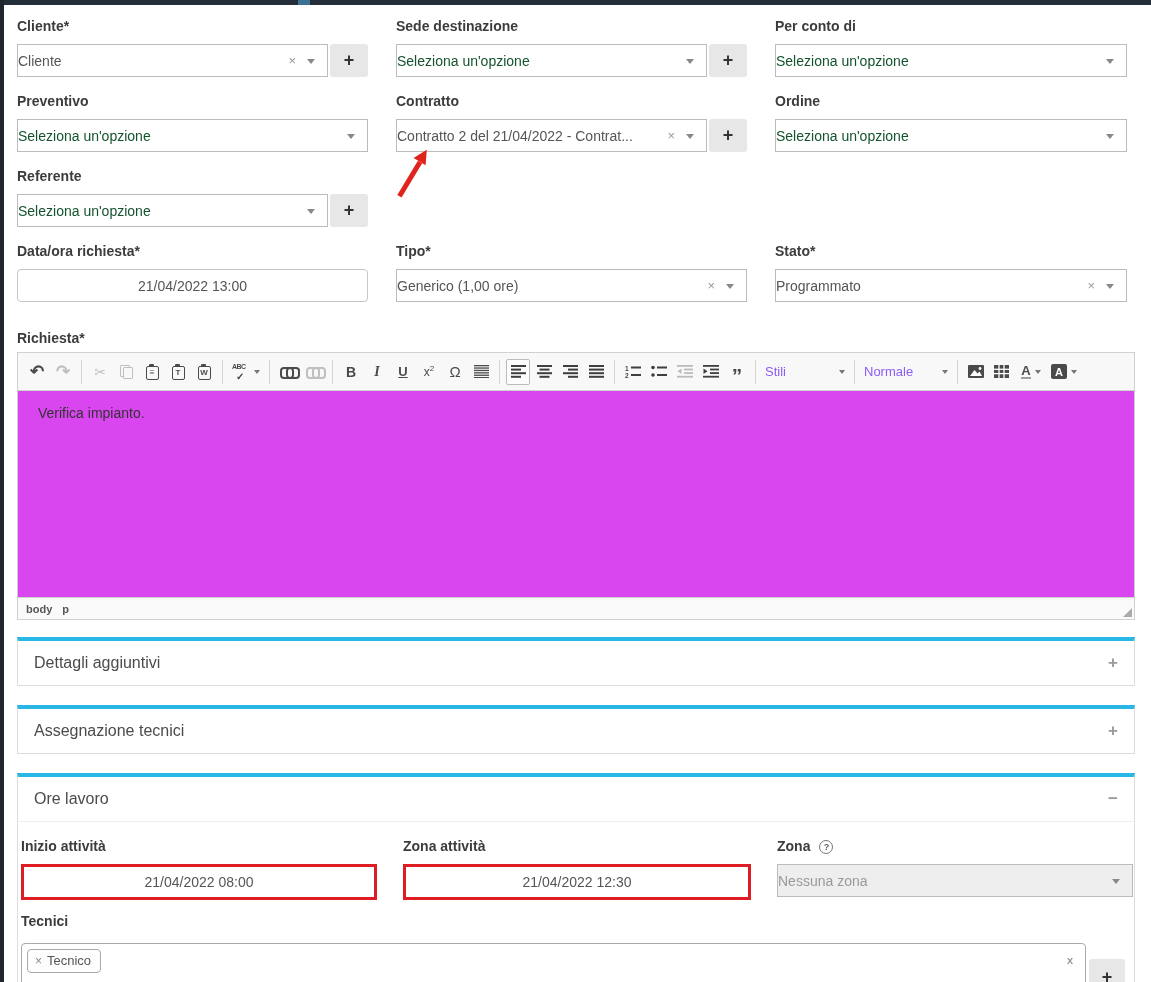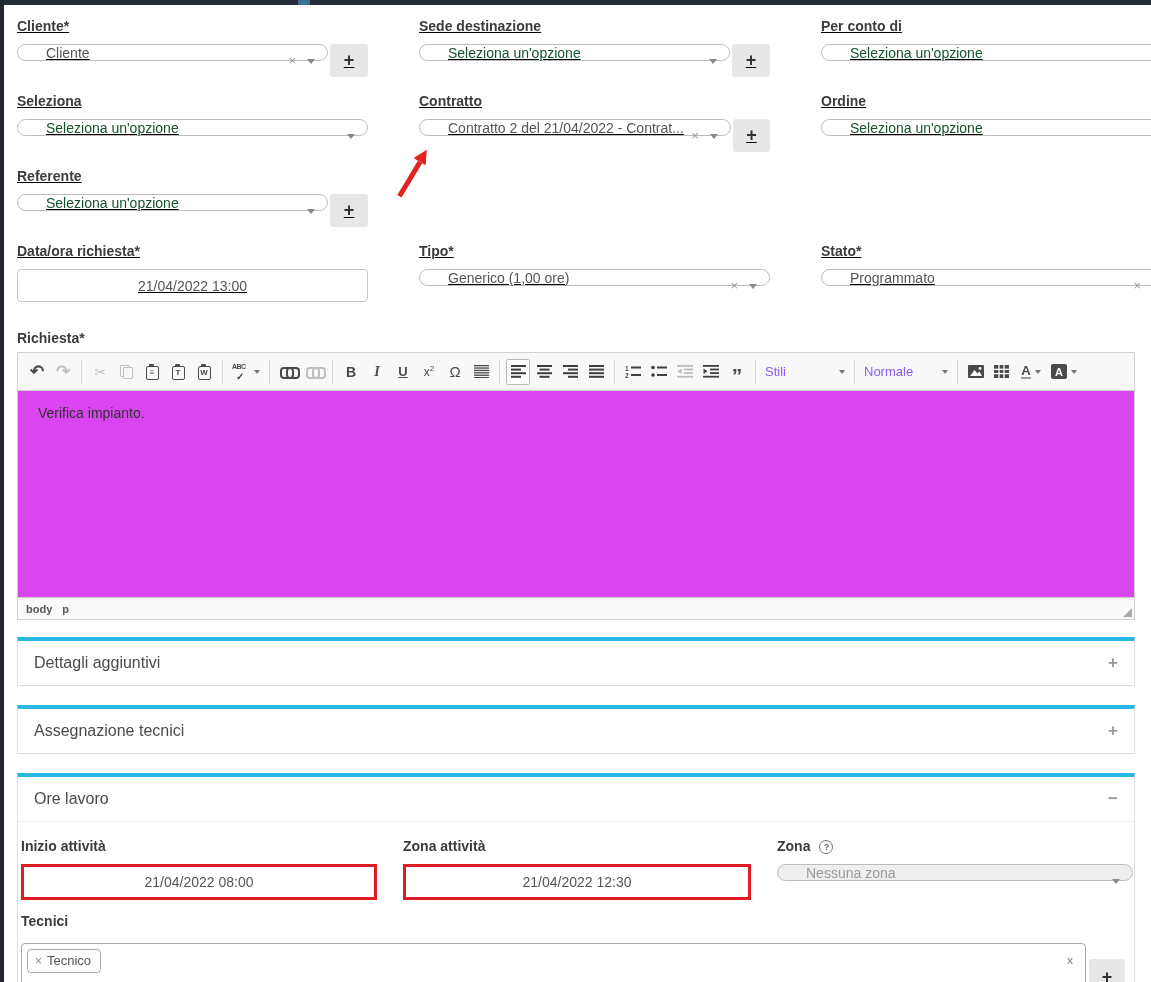--- a/index.html
+++ b/index.html
@@ -6,26 +6,26 @@
   html,body { width:1151px; height:982px; }
   body { font-family:"Liberation Sans", sans-serif; background:#fff; }
   .page { position:relative; width:1151px; height:982px; overflow:hidden; background:#fff; }
 
   .topbar { position:absolute; top:0; left:0; width:1151px; height:5px; background:#242e38; z-index:5; }
   .topbar-notch { position:absolute; top:0; left:298px; width:12px; height:5px; background:#3e6f95; }
   .leftbar { position:absolute; top:0; left:0; width:4px; height:982px; background:#20262c; z-index:5; }
 
   .content { position:absolute; left:17px; top:18px; width:1118px; }
 
-  .frow { display:grid; grid-template-columns:351px 351px 352px; column-gap:51px; margin-bottom:16px;text-decoration:underline; }
+  .frow { display:grid; grid-template-columns:351px 351px 352px; column-gap:28px; margin-bottom:16px; }
   .flabel { display:block; font-size:14px; font-weight:bold; color:#3c3c3c; line-height:17px; margin-bottom:9px; }
   .fctrl { display:flex; align-items:stretch; }
 
-  .sel2 { position:relative; flex:1; height:17px; border:1px solid #bcbcbc; border-radius:12px;
-          background:#fff; padding:0 46px 0 28px; display:flex; align-items:center; cursor:pointer; }
+  .sel2 { position:relative; flex:1; height:33px; border:1px solid #bcbcbc; border-radius:0;
+          background:#fff; padding:0 46px 0 0; display:flex; align-items:center; cursor:pointer; }
   .sel2.no-clear { padding-right:30px; }
   .sel-val { font-size:14px; color:#555; white-space:nowrap; overflow:hidden; }
   .sel-ph  { font-size:14px; color:#14532d; white-space:nowrap; overflow:hidden; }
   .sel-clear { position:absolute; right:31px; top:8px; font-size:13px; color:#999; cursor:pointer; }
   .sel-caret { position:absolute; right:12px; top:14px; width:0; height:0;
                border-left:4px solid transparent; border-right:4px solid transparent; border-top:5px solid #888; }
   .sel2.disabled { background:#eee; }
   .sel2.disabled .sel-ph { color:#9a9a9a; }
 
   .plus-btn { width:38px; height:33px; margin-left:2px; border:none; border-radius:3px; background:#e7e7e7;
@@ -163,21 +163,21 @@
           <div class="sel2 no-clear">
             <span class="sel-ph">Seleziona un'opzione</span>
             <span class="sel-caret"></span>
           </div>
         </div>
       </div>
     </div>
 
     <div class="frow">
       <div>
-        <label class="flabel">Seleziona</label>
+        <label class="flabel">Preventivo</label>
         <div class="fctrl">
           <div class="sel2 no-clear">
             <span class="sel-ph">Seleziona un'opzione</span>
             <span class="sel-caret"></span>
           </div>
         </div>
       </div>
       <div>
         <label class="flabel">Contratto</label>
         <div class="fctrl">

